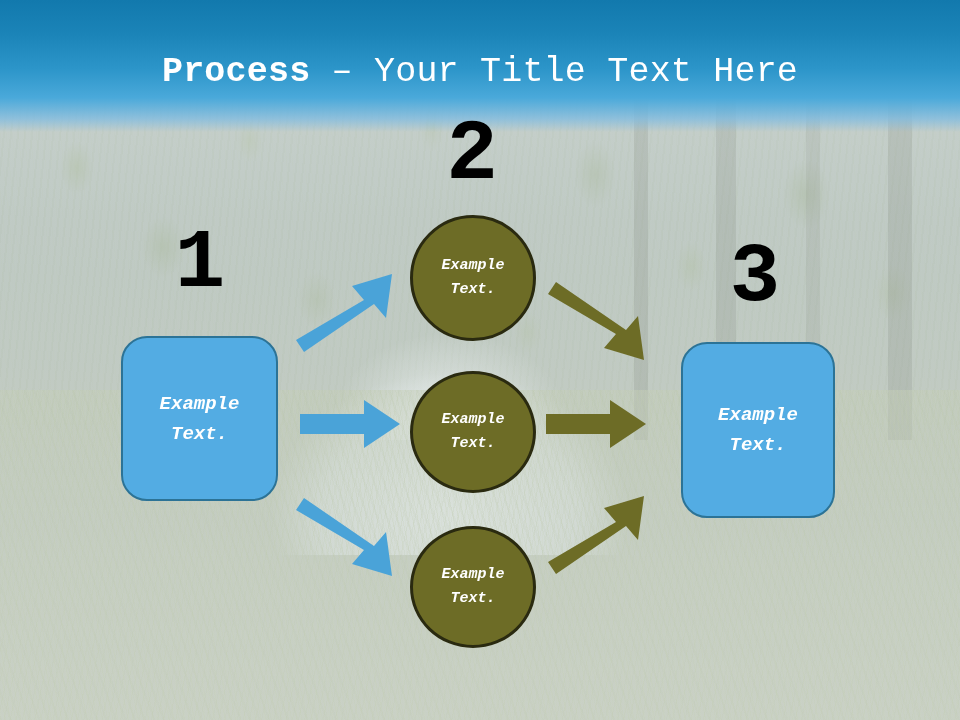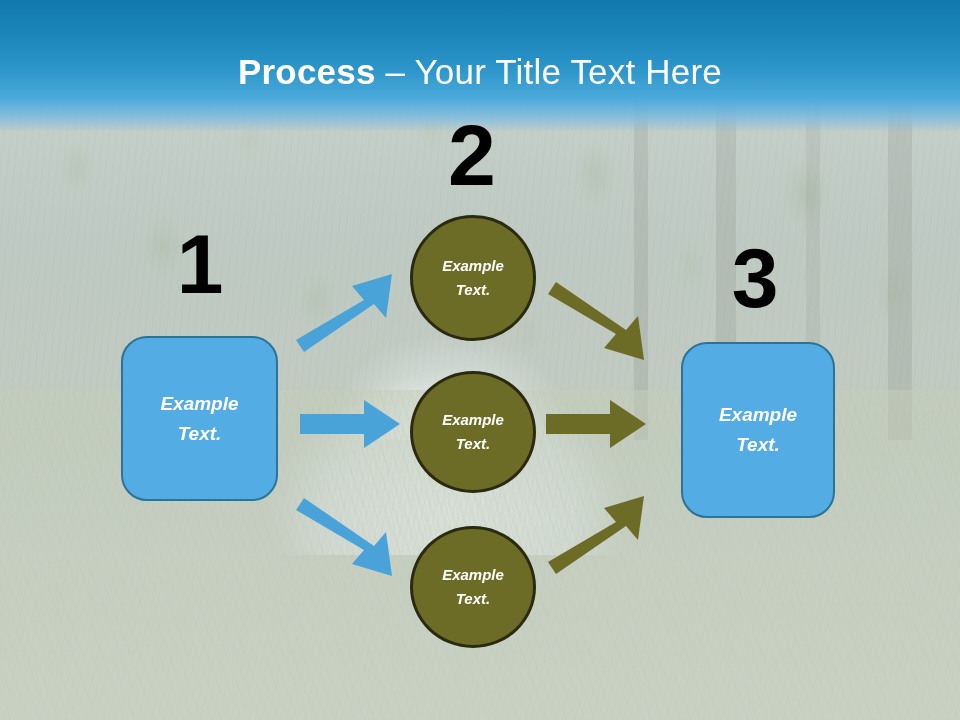--- a/index.html
+++ b/index.html
@@ -5,21 +5,21 @@
   html, body {
     margin: 0;
     padding: 0;
     background: #ffffff;
   }
   #slide {
     position: relative;
     width: 960px;
     height: 720px;
     overflow: hidden;
-    font-family: Liberation Sans, sans-serif;
+    font-family: Liberation Mono, monospace;
     background: #0369a1;
   }
 
   
   .photo {
     position: absolute;
     inset: 0;
     overflow: hidden;
   }
   .photo-base {

